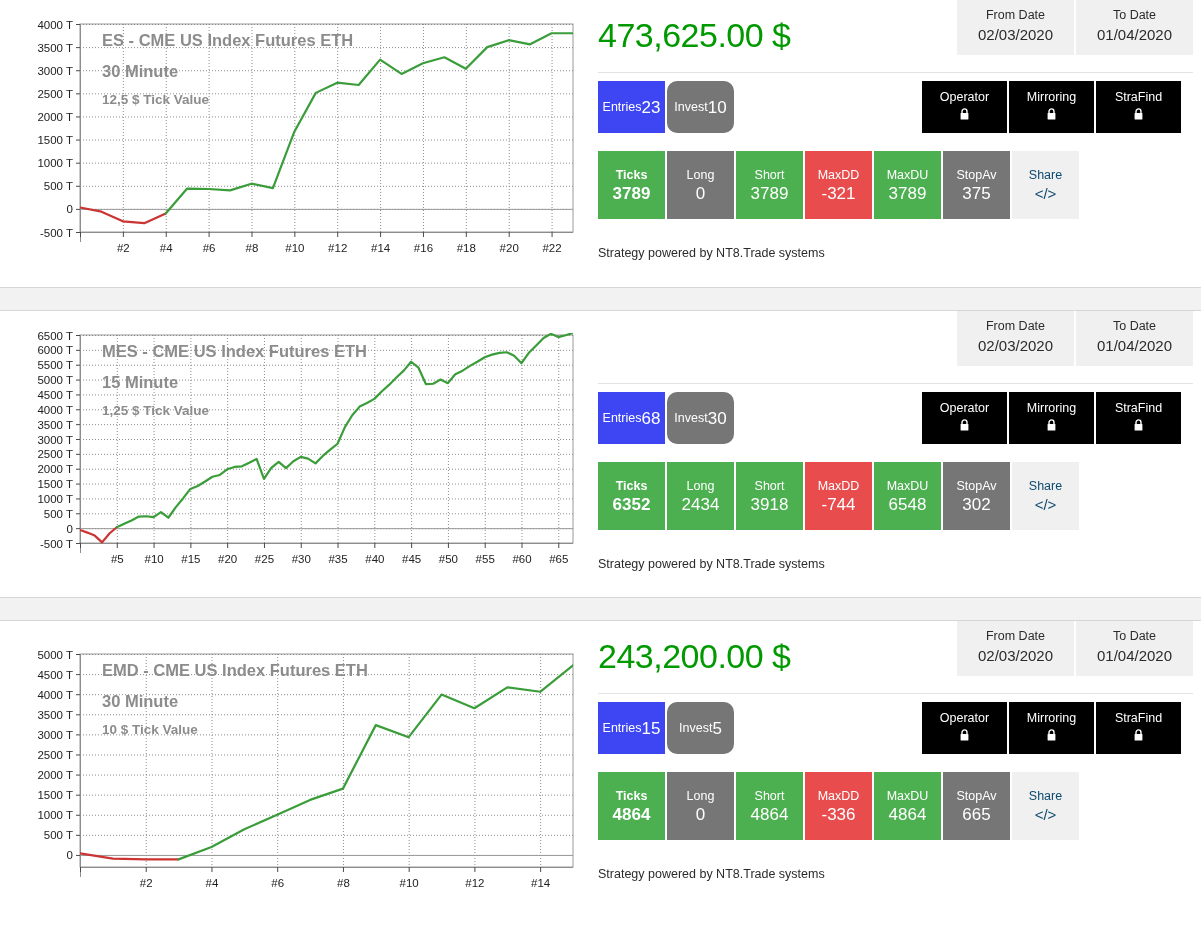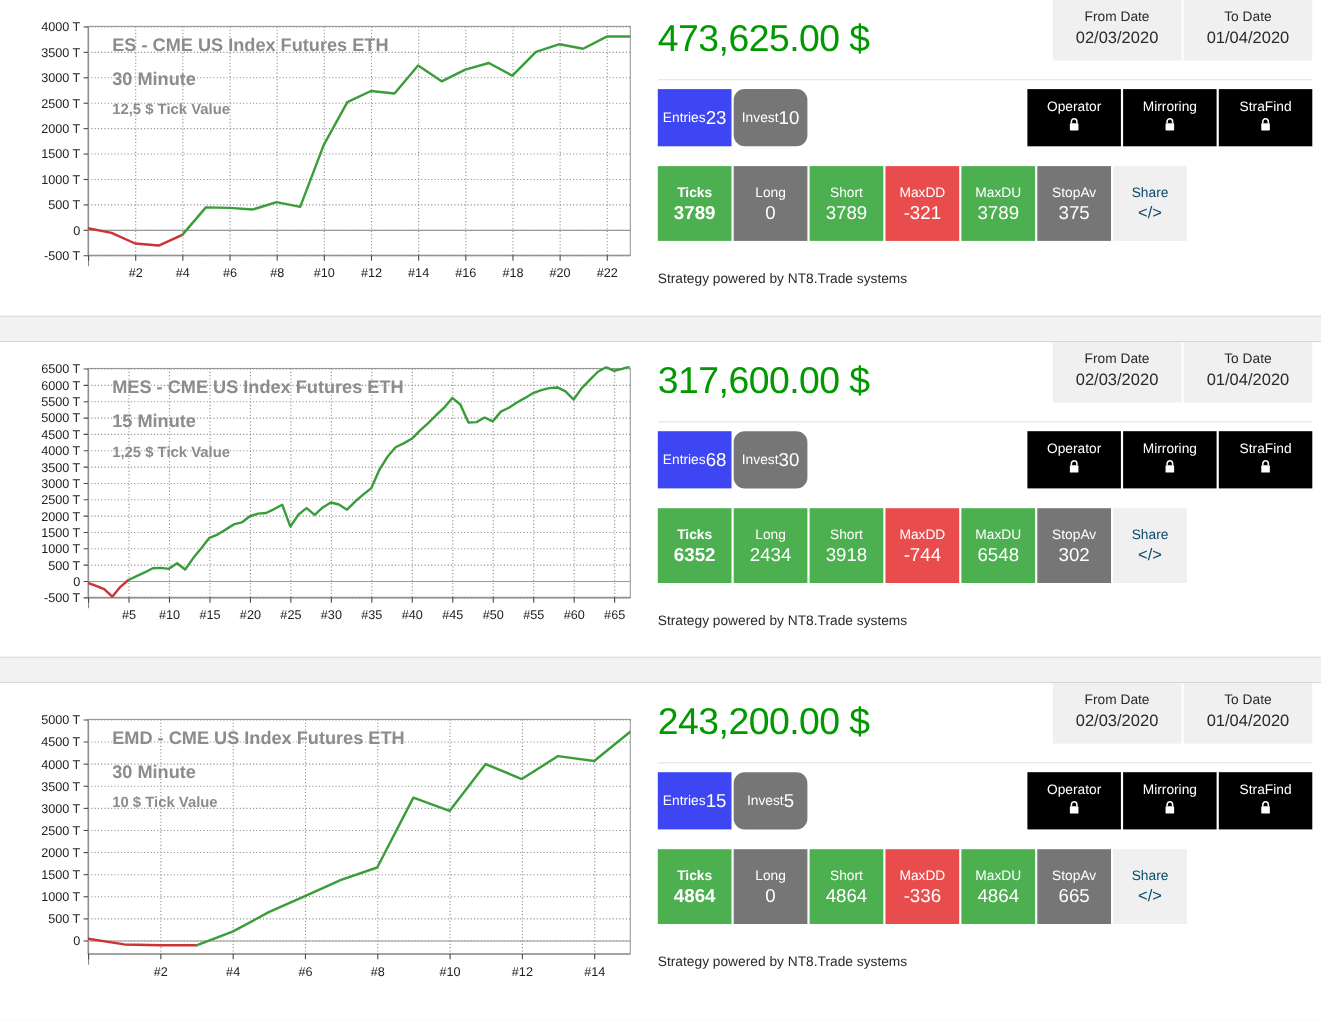--- a/index.html
+++ b/index.html
@@ -99,21 +99,21 @@
     justify-content: center;
     color: #ffffff;
     vertical-align: top;
   }
   .chip .k { font-size: 12.5px; line-height: 16px; }
   .chip .v { font-size: 17px; line-height: 21px; }
   .chip-group-left { position:absolute; left:0; top:0; display:flex; gap:2px; }
   .chip.entries { background: #3d46f2; }
   .chip.invest  { background: #767676; border-radius: 10px; }
 
-  .lock-group { position:absolute; right:8px; top:0; display:flex; gap:2px; }
+  .lock-group { position:absolute; right:20px; top:0; display:flex; gap:2px; }
   .lockbtn {
     background: #000000;
     width: 85px;
     height: 52px;
     box-sizing: border-box;
     display: flex;
     flex-direction: column;
     align-items: center;
     justify-content: center;
     color: #ffffff;
@@ -436,21 +436,20 @@
             <path d="M80.00 218.93 L87.36 221.60 L94.72 224.57 L102.07 231.41 L109.43 222.49 L116.79 216.25 " fill="none" stroke="#cc3333" stroke-width="2.2" stroke-linejoin="round" stroke-linecap="round"></path>
             <path d="M116.79 216.25 L124.15 212.69 L131.51 209.42 L138.87 205.55 L146.22 205.26 L153.58 206.15 L160.94 201.10 L168.30 206.74 L175.66 196.34 L183.01 187.43 L190.37 177.92 L197.73 174.95 L205.09 170.49 L212.45 165.74 L219.81 163.95 L227.16 158.31 L234.52 155.93 L241.88 155.34 L249.24 151.77 L256.60 147.91 L263.96 167.82 L271.31 156.82 L278.67 150.88 L286.03 157.12 L293.39 150.29 L300.75 145.83 L308.10 147.61 L315.46 152.37 L322.82 144.94 L330.18 138.70 L337.54 132.75 L344.90 116.11 L352.25 104.23 L359.61 95.61 L366.97 92.05 L374.33 87.89 L381.69 80.46 L389.04 73.92 L396.40 66.49 L403.76 59.66 L411.12 50.74 L418.48 56.69 L425.84 73.03 L433.19 72.73 L440.55 68.57 L447.91 72.14 L455.27 63.22 L462.63 59.66 L469.99 54.90 L477.34 50.74 L484.70 46.29 L492.06 43.61 L499.42 41.83 L506.78 41.23 L514.13 44.80 L521.49 52.23 L528.85 41.83 L536.21 34.40 L543.57 26.97 L550.93 22.81 L558.28 26.08 L565.64 24.30 L573.00 21.92 " fill="none" stroke="#3a9d3a" stroke-width="2.2" stroke-linejoin="round" stroke-linecap="round"></path>
           </g>
           <text x="102" y="46" font-size="16.5" font-weight="bold" fill="#8c8c8c" font-family="&quot;Liberation Sans&quot;, sans-serif">MES - CME US Index Futures ETH</text>
           <text x="102" y="77" font-size="16.5" font-weight="bold" fill="#8c8c8c" font-family="&quot;Liberation Sans&quot;, sans-serif">15 Minute</text>
           <text x="102" y="104" font-size="13.5" font-weight="bold" fill="#8c8c8c" font-family="&quot;Liberation Sans&quot;, sans-serif">1,25 $ Tick Value</text>
         </svg>
     </div>
     <div class="stats-pane">
       <div class="amount-row">
-        <div class="amount">317,600.00 $</div>
         <div class="date-boxes">
           <div class="date-box">
             <span class="dlabel">From Date</span>
             <span class="dval">02/03/2020</span>
           </div>
           <div class="date-box">
             <span class="dlabel">To Date</span>
             <span class="dval">01/04/2020</span>
           </div>
         </div>

